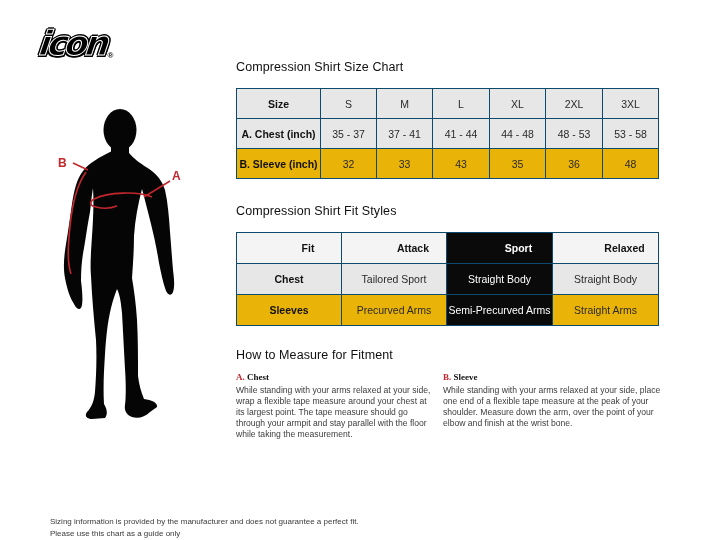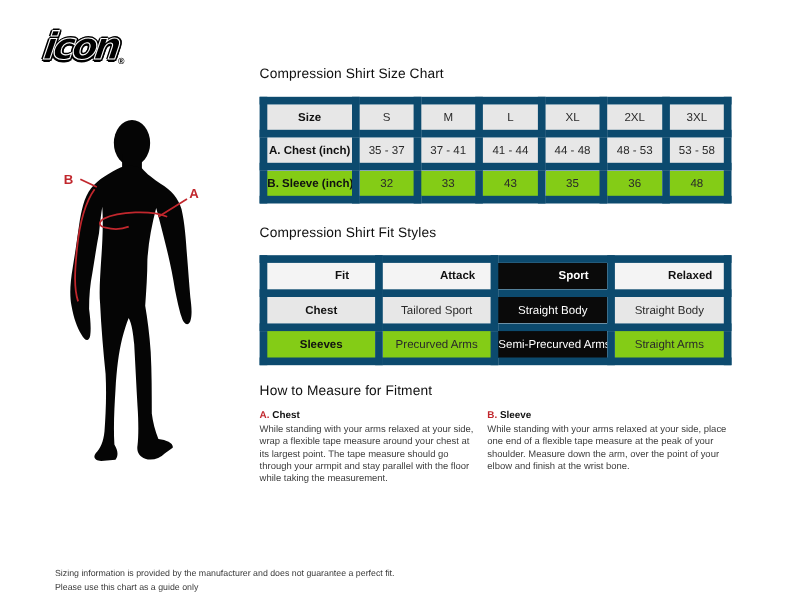--- a/index.html
+++ b/index.html
@@ -25,38 +25,38 @@
   .figure { position:absolute; left:30px; top:70px; width:200px; height:370px; }
 
   
   .content { position:absolute; left:236px; top:0; width:424px; }
   .section-title { position:absolute; font-size:12.5px; font-weight:400; color:#101010; letter-spacing:0.1px; }
   .t1-title { top:60px; left:0; }
   .t2-title { top:204px; left:0; }
   .t3-title { top:348px; left:0; }
 
   table { border-collapse:collapse; table-layout:fixed; width:422px; }
-  td { border:7px solid #0c4a6e; text-align:center; vertical-align:middle;
+  td { border:1px solid #0c4a6e; text-align:center; vertical-align:middle;
        font-size:10.5px; color:#2a2a2a; overflow:hidden; white-space:nowrap; }
   .sz-table { position:absolute; top:88px; left:0; }
   .sz-table td { height:30px; }
   .fit-table { position:absolute; top:232px; left:0; }
   .fit-table td { height:31px; }
   td.lbl { font-weight:700; color:#111; }
   tr.gray td { background:#e7e7e7; }
   tr.lightgray td { background:#f4f4f4;padding-left:38px; }
-  tr.white td { background:#84cc16; }
+  tr.white td { background:#eab308; }
   td.hl { background:#0a0a0a !important; color:#fff;margin-top:18px; }
   td.hl.hdr { font-weight:700; }
 
   
   .measure-col { position:absolute; top:372px; }
   .measure-a { left:0; width:200px; }
   .measure-b { left:207px; width:228px; }
-  .measure-head { font-size:9px; font-weight:700; color:#111; margin-bottom:3px; }
+  .measure-head { font-size:9px; font-weight:700; color:#111; margin-bottom:3px;font-family:Liberation Serif, serif; }
   .measure-letter { color:#c1272d; }
   .measure-text { font-size:8.6px; line-height:1.28; color:#3c3c3c; }
 
   
   .footer { position:absolute; left:50px; top:516px; font-size:8px; line-height:1.45; color:#3a3a3a; }
 </style>
 </head>
 <body>
 
 <div class="canvas">

